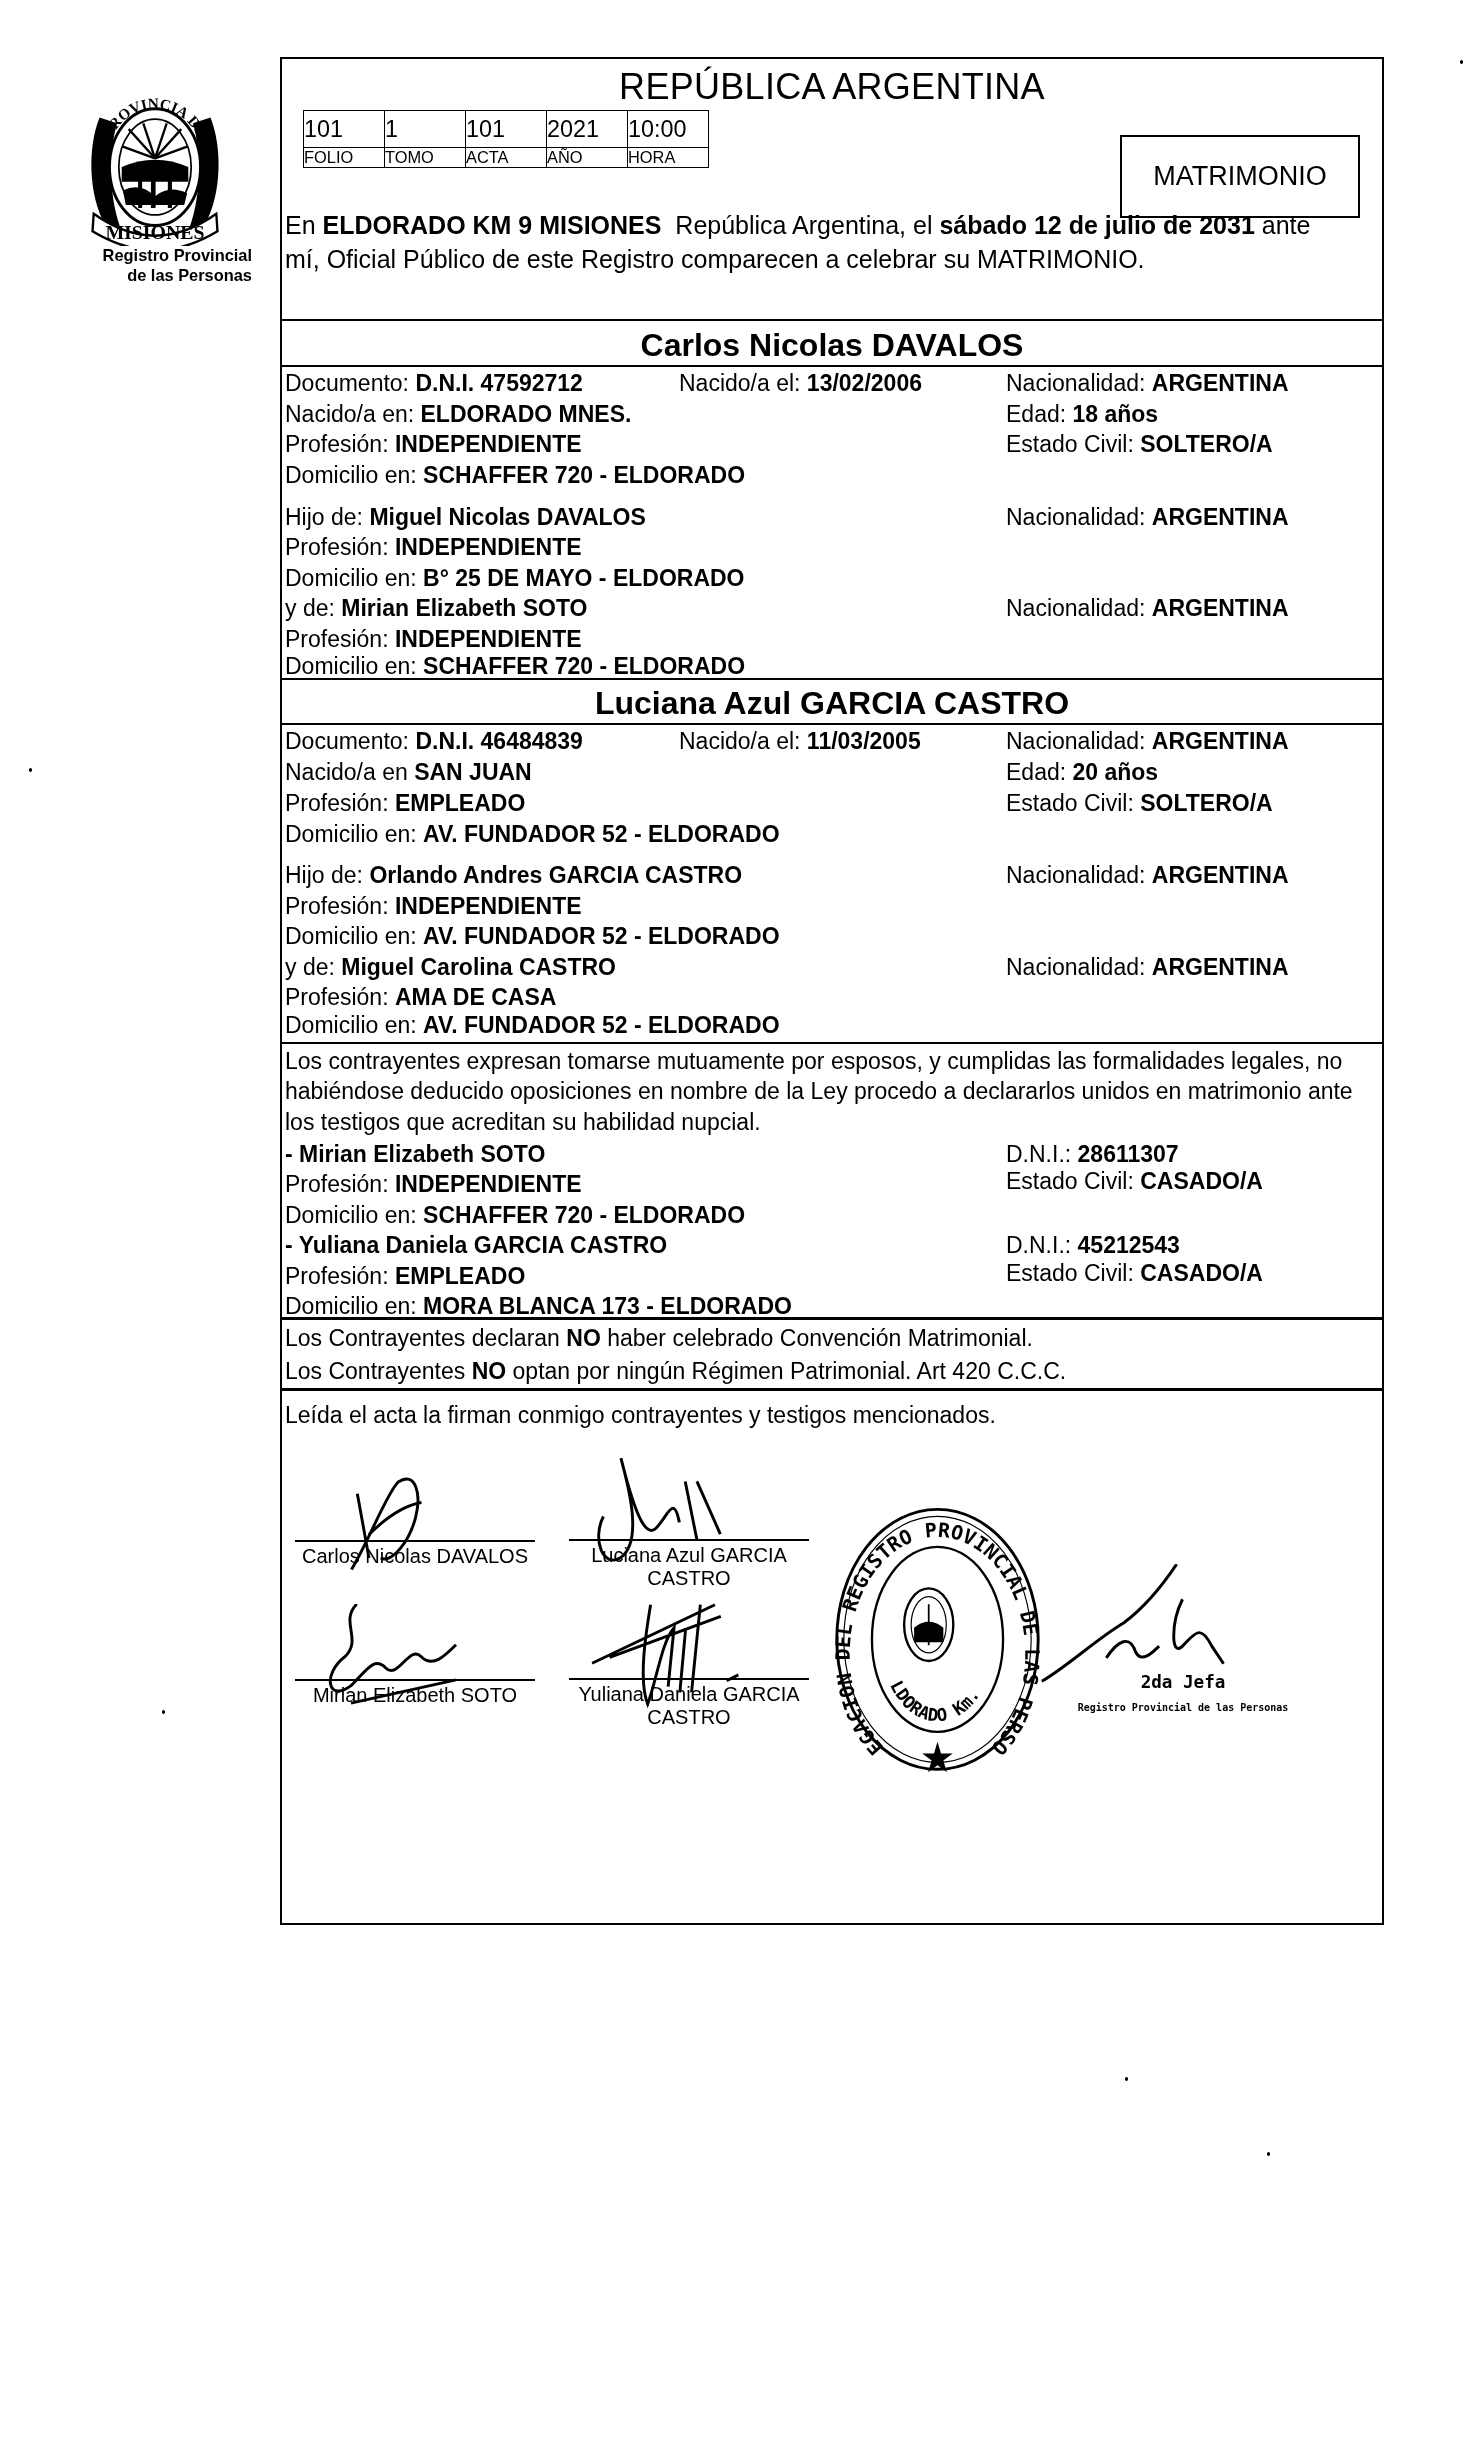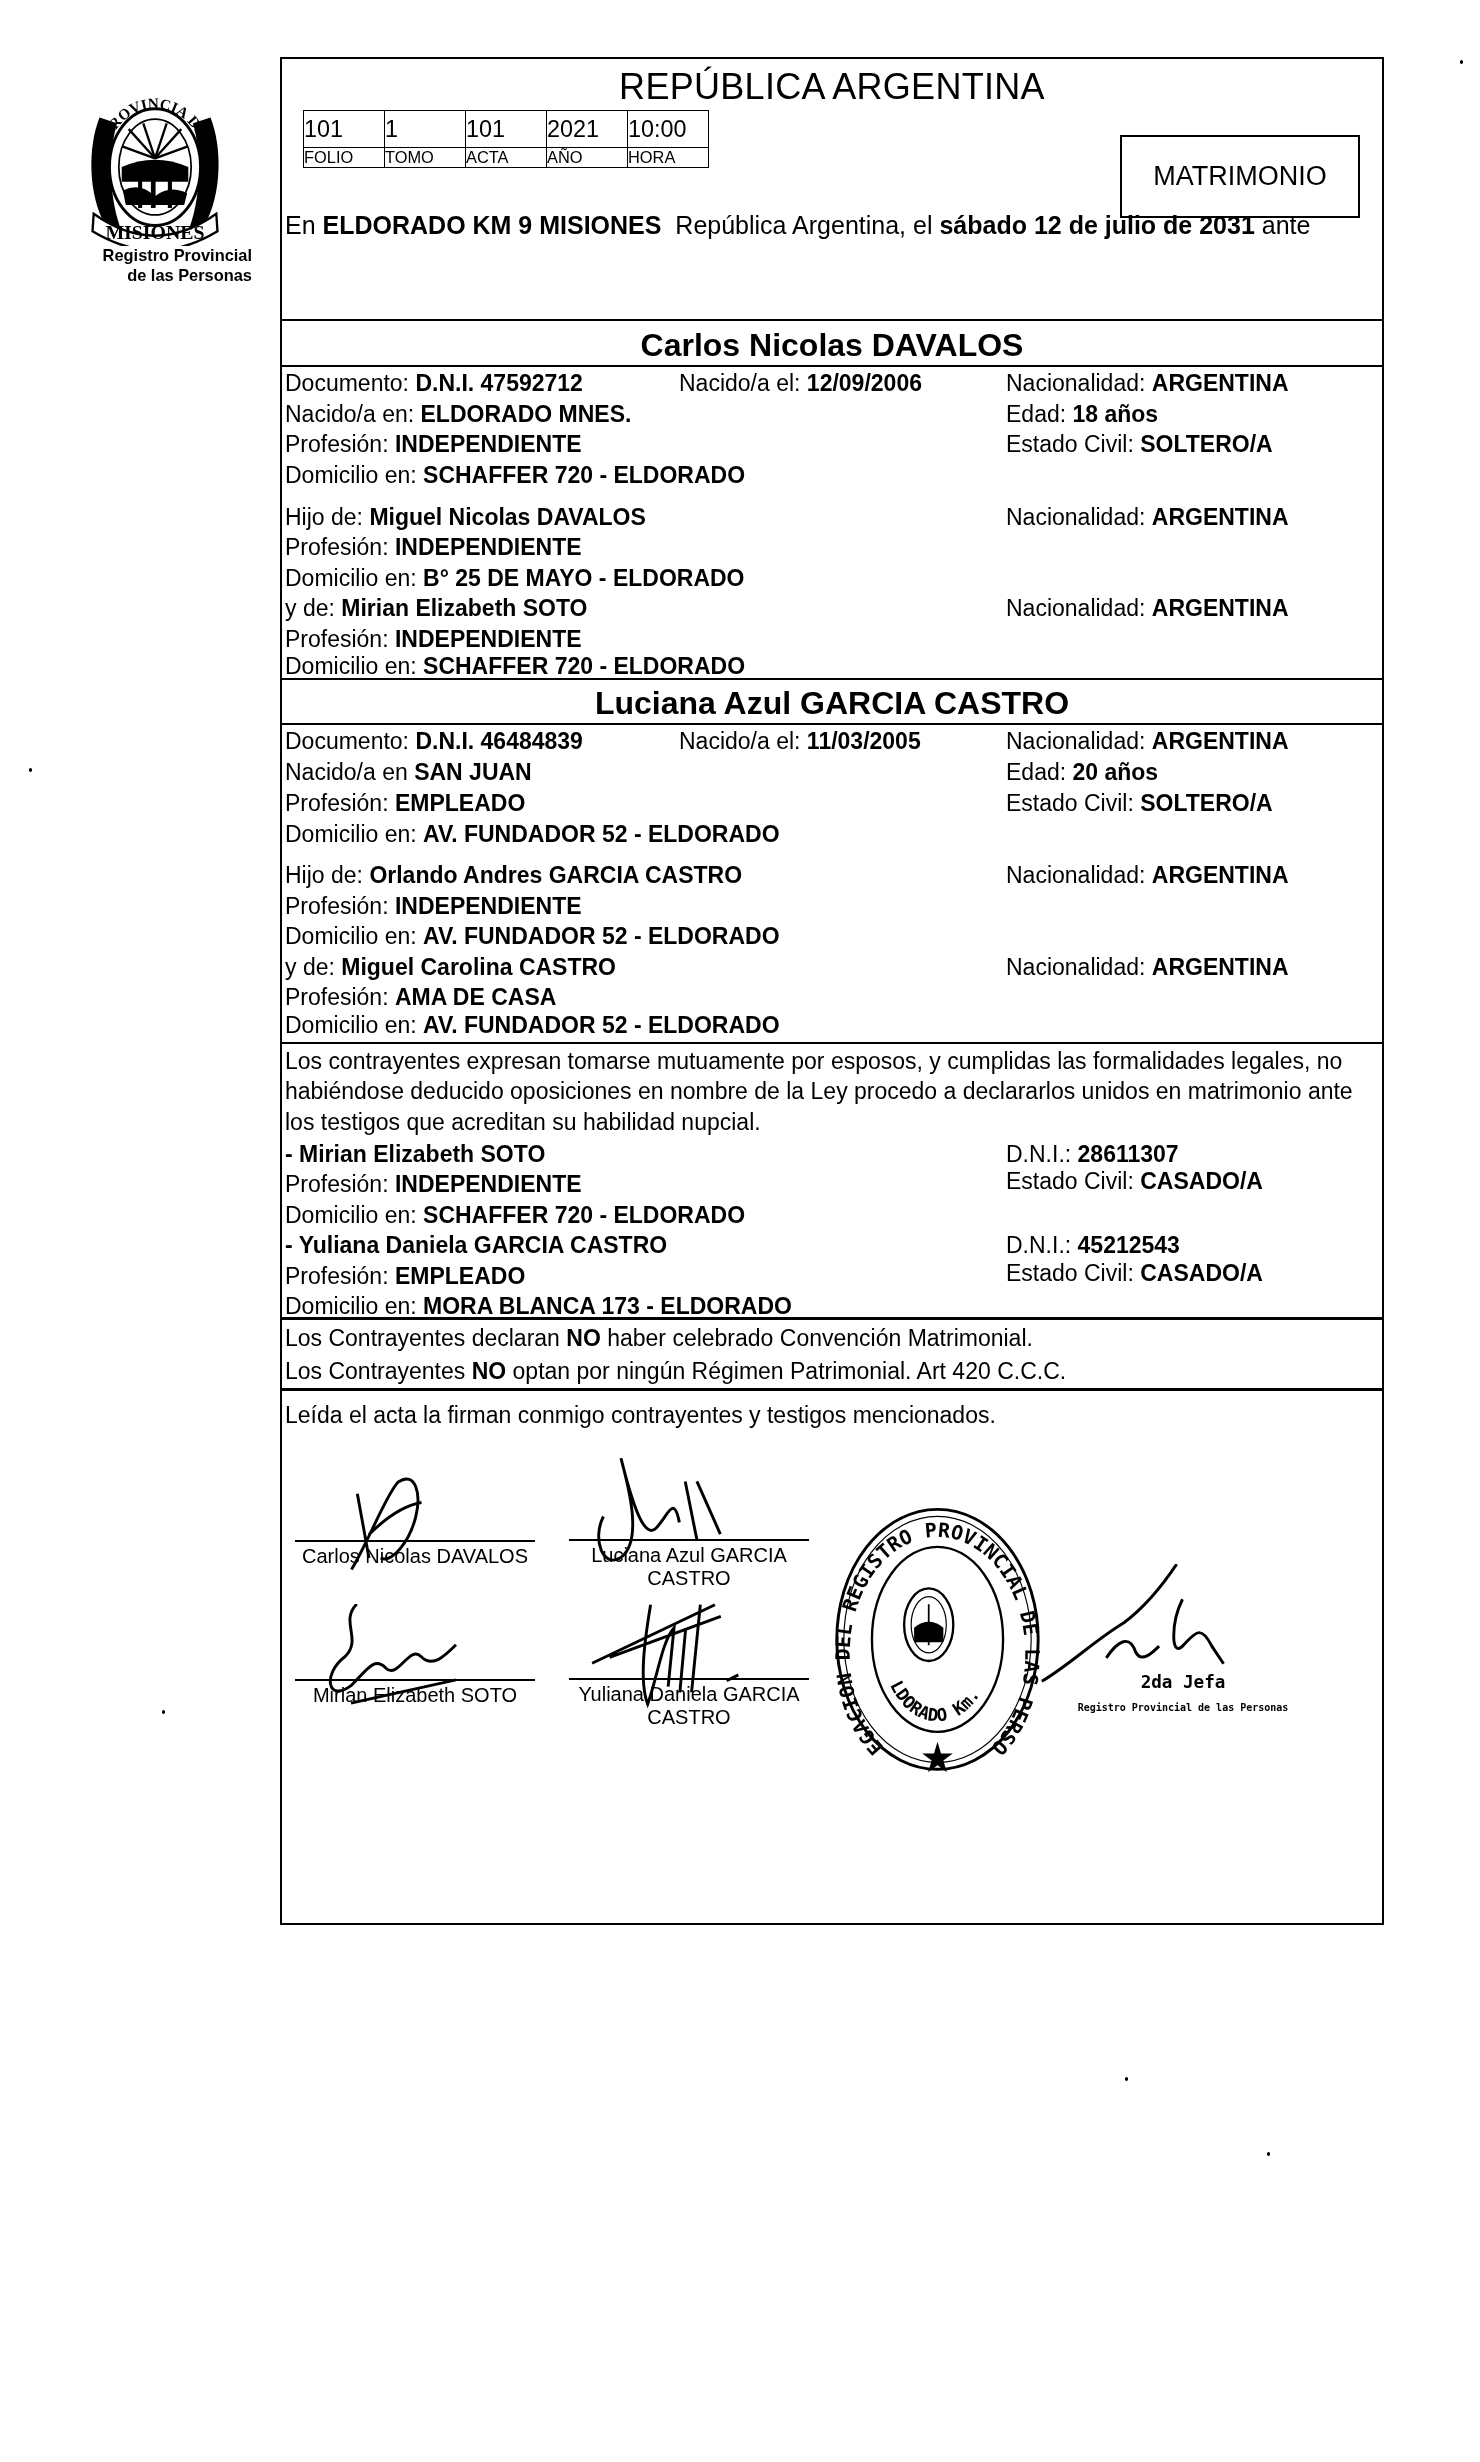--- a/index.html
+++ b/index.html
@@ -112,29 +112,30 @@
     <td>AÑO</td>
     <td>HORA</td>
   </tr>
 </tbody>
   </table>
 
 <div id="act-type" class="abs">MATRIMONIO</div>
 
 <div id="intro" class="abs para">
   <div><span>En </span><b>ELDORADO KM 9 MISIONES</b><span style="white-space:pre">  República Argentina, el </span><b>sábado 12 de julio de 2031</b><span> ante</span></div>
+  <div>mí, Oficial Público de este Registro comparecen a celebrar su MATRIMONIO.</div>
 </div>
 
 <div class="abs hline" style="top:319px"></div>
 <div class="abs person-name" style="top:327px">Carlos Nicolas DAVALOS</div>
 <div class="abs hline" style="top:365px"></div>
 
 <div>
   <div class="abs row" style="top:368px"><span>Documento: </span><b>D.N.I. 47592712</b></div>
-  <div class="abs col2" style="top:368px"><span>Nacido/a el: </span><b>12/09/2006</b></div>
+  <div class="abs col2" style="top:368px"><span>Nacido/a el: </span><b>13/02/2006</b></div>
   <div class="abs col3" style="top:368px"><span>Nacionalidad: </span><b>ARGENTINA</b></div>
 
   <div class="abs row" style="top:399px"><span>Nacido/a en: </span><b>ELDORADO MNES.</b></div>
   <div class="abs col3" style="top:399px"><span>Edad: </span><b>18 años</b></div>
 
   <div class="abs row" style="top:429px"><span>Profesión: </span><b>INDEPENDIENTE</b></div>
   <div class="abs col3" style="top:429px"><span>Estado Civil: </span><b>SOLTERO/A</b></div>
 
   <div class="abs row" style="top:460px"><span>Domicilio en: </span><b>SCHAFFER 720 - ELDORADO</b></div>
 

